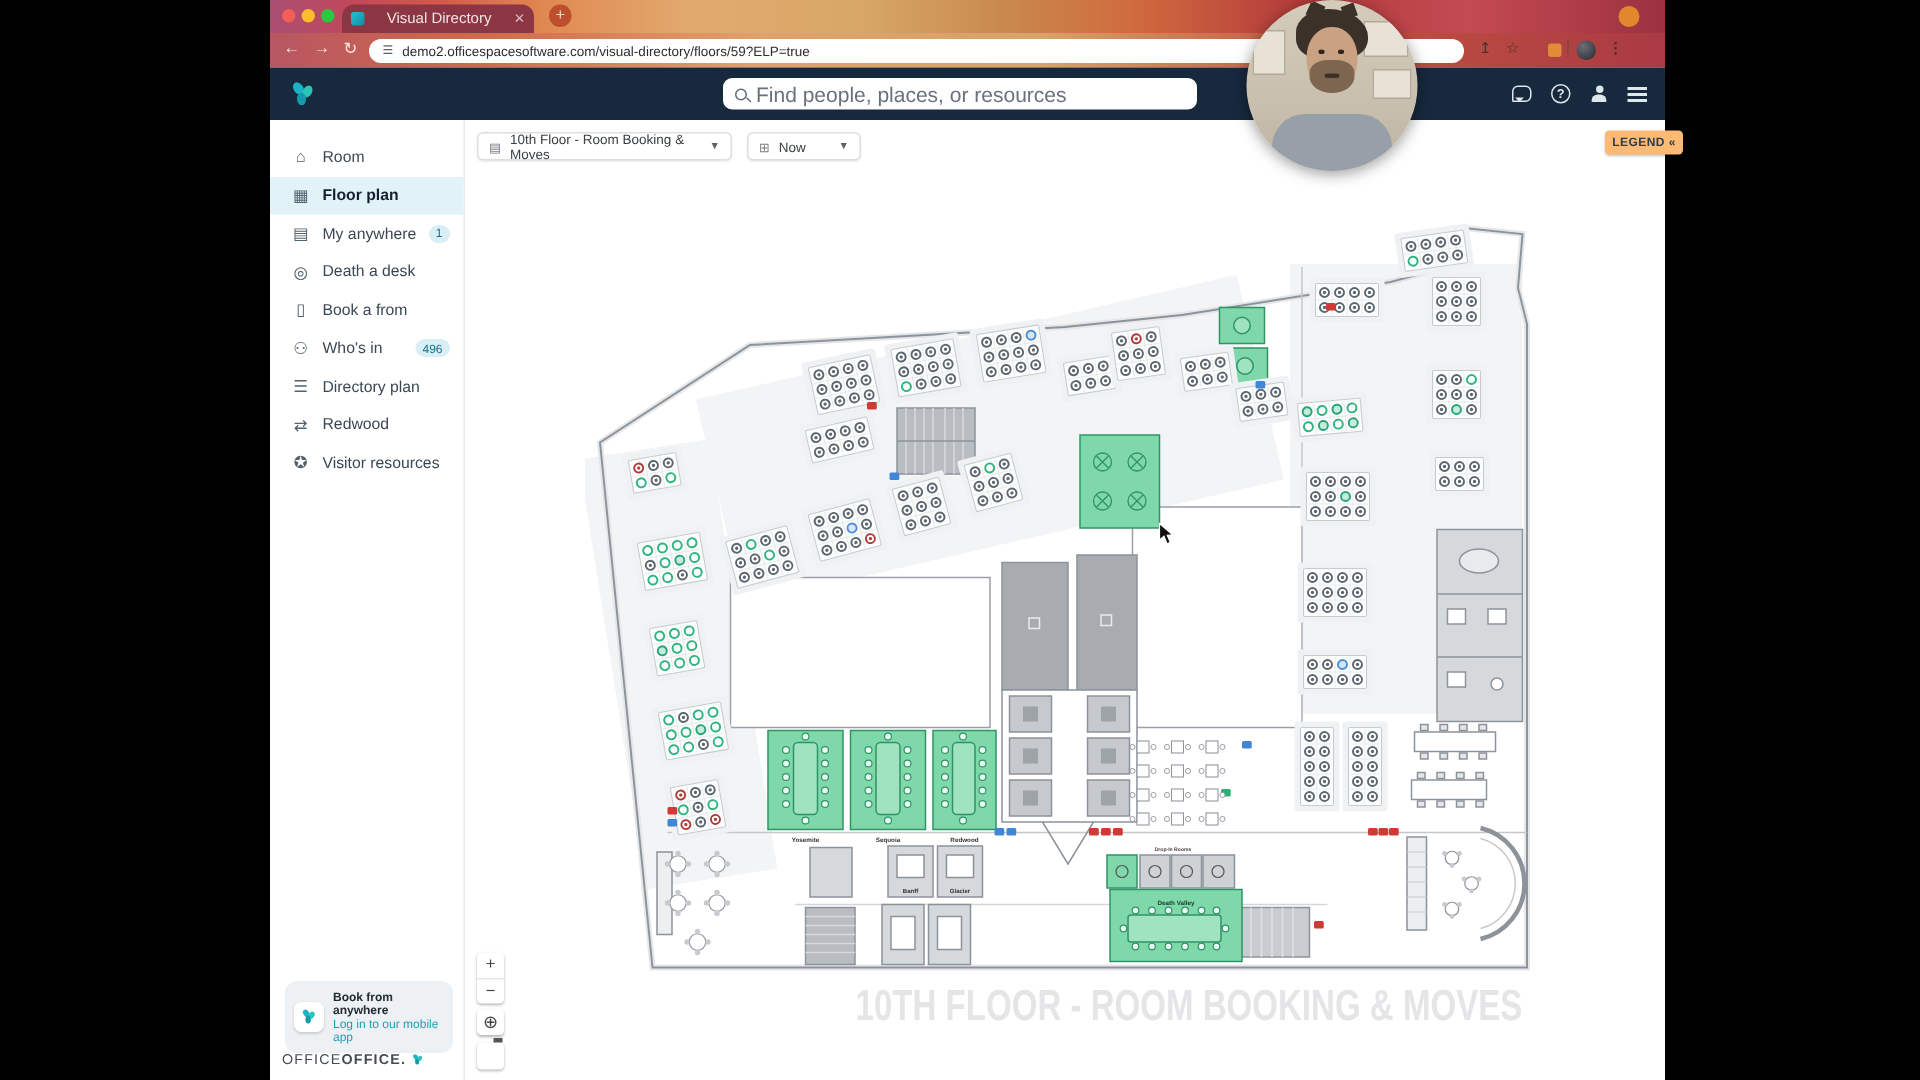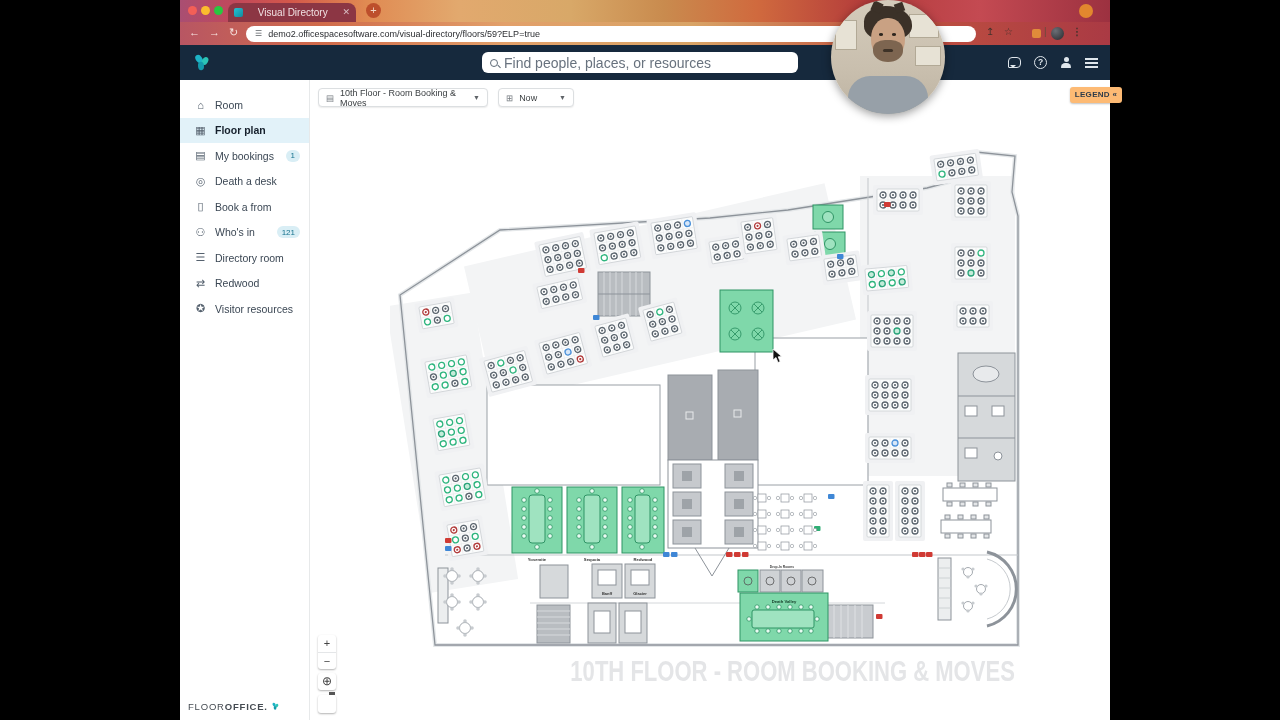--- a/index.html
+++ b/index.html
@@ -174,51 +174,64 @@
         <div class="side-item">
           <span class="side-ic">⌂</span>
           <span class="side-label">Room</span>
         </div>
         <div class="side-item active">
           <span class="side-ic">▦</span>
           <span class="side-label">Floor plan</span>
         </div>
         <div class="side-item">
           <span class="side-ic">▤</span>
-          <span class="side-label">My bookings</span>
+          <span class="side-label">My anywhere</span>
           <span class="side-badge">1</span>
         </div>
         <div class="side-item">
           <span class="side-ic">◎</span>
           <span class="side-label">Death a desk</span>
         </div>
         <div class="side-item">
           <span class="side-ic">▯</span>
           <span class="side-label">Book a from</span>
         </div>
         <div class="side-item">
           <span class="side-ic">⚇</span>
           <span class="side-label">Who's in</span>
-          <span class="side-badge">121</span>
+          <span class="side-badge">496</span>
         </div>
         <div class="side-item">
           <span class="side-ic">☰</span>
-          <span class="side-label">Directory room</span>
+          <span class="side-label">Directory plan</span>
         </div>
         <div class="side-item">
           <span class="side-ic">⇄</span>
           <span class="side-label">Redwood</span>
         </div>
         <div class="side-item">
           <span class="side-ic">✪</span>
           <span class="side-label">Visitor resources</span>
         </div>
       </nav>
+    <div class="promo">
+      <span class="promo-ic">
+        <svg width="12" height="12" viewBox="0 0 20 20">
+          <ellipse cx="7" cy="6" rx="3.2" ry="4.5" fill="#1db3c6" transform="rotate(-35 7 6)"></ellipse>
+          <ellipse cx="13" cy="8" rx="3" ry="4.2" fill="#2bc4b6" transform="rotate(30 13 8)"></ellipse>
+          <ellipse cx="9" cy="13" rx="3" ry="4.2" fill="#149aab" transform="rotate(-5 9 13)"></ellipse>
+        </svg>
+      </span>
+      <span>
+        <div class="promo-title">Book from anywhere</div>
+        <div class="promo-sub">Log in to our mobile app</div>
+      </span>
+    </div>
     <div class="oslogo">
-      <span>FLOOR</span>
+      <span>OFFICE</span>
         <b style="margin-left:-3px">OFFICE.</b>
       <svg width="9" height="9" viewBox="0 0 20 20">
         <ellipse cx="7" cy="6" rx="3.2" ry="4.5" fill="#1db3c6" transform="rotate(-35 7 6)"></ellipse>
         <ellipse cx="13" cy="8" rx="3" ry="4.2" fill="#2bc4b6" transform="rotate(30 13 8)"></ellipse>
         <ellipse cx="9" cy="13" rx="3" ry="4.2" fill="#149aab" transform="rotate(-5 9 13)"></ellipse>
       </svg>
     </div>
   </div>
 
   <div class="main">

